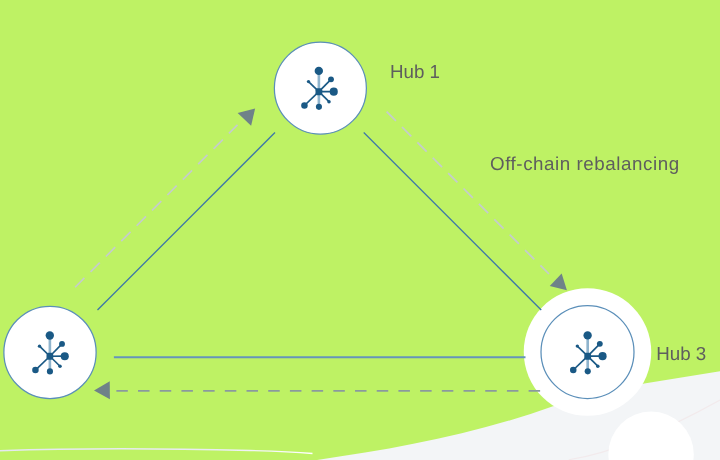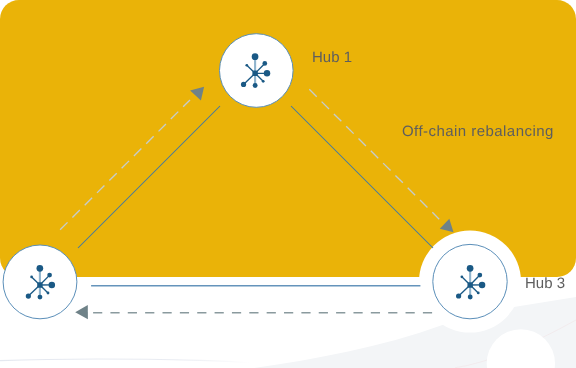--- a/index.html
+++ b/index.html
@@ -1,26 +1,26 @@
 <!DOCTYPE html>
 <html><head>
 <meta charset="utf-8">
 <title>Off-chain rebalancing hub diagram</title>
 <style>
   html,body{margin:0;padding:0;}
   body{width:576px;height:368px;background:#ffffff;overflow:hidden;
        font-family:"Liberation Sans",sans-serif;
        -webkit-font-smoothing:antialiased;text-rendering:geometricPrecision;}
-  #stage{position:relative;width:576px;height:277px;background:#eab308;border-radius:19px;}
+  #stage{position:relative;width:576px;height:368px;background:#bef264;}
   svg.layer{position:absolute;left:0;top:0;width:576px;height:368px;display:block;}
   .lbl{position:absolute;color:#5e5e5e;white-space:nowrap;transform:translateZ(0);
        font-size:15px;line-height:1;}
   #lbl-hub1{left:312px;top:50px;}
   #lbl-hub2{left:525px;top:276px;}
-  #lbl-off{left:402px;top:124px;letter-spacing:0.45px;text-align:right;}
+  #lbl-off{left:392px;top:124px;letter-spacing:0.45px;text-align:right;}
 </style>
 </head>
 <body>
 
 <div id="stage">
 
   <svg class="layer" viewBox="0 0 576 368">
     <defs>
       <clipPath id="pageclip">
           <rect x="0" y="0" width="576" height="368"></rect>

